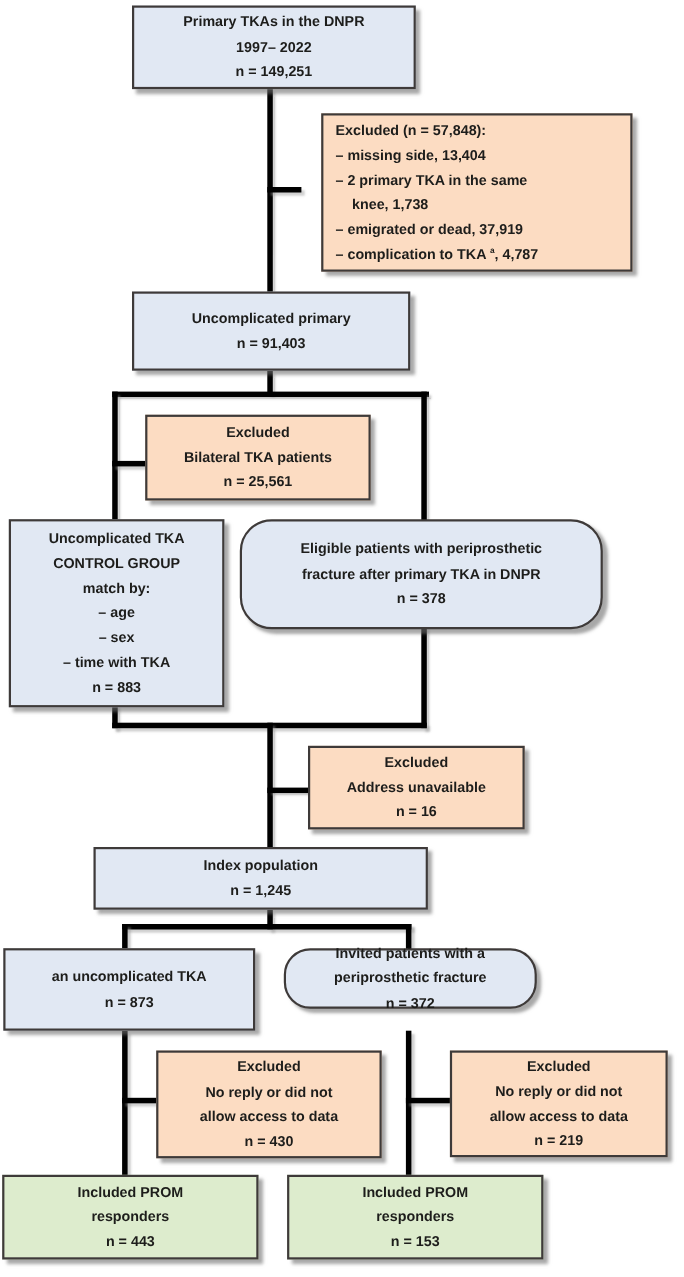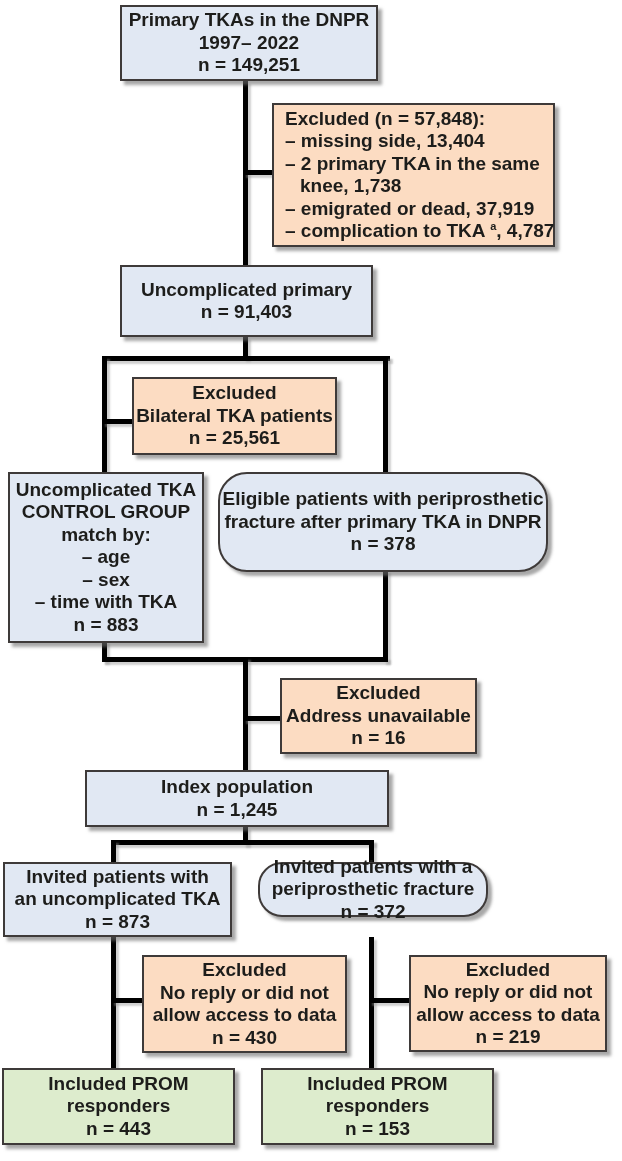--- a/index.html
+++ b/index.html
@@ -21,28 +21,28 @@
     overflow:hidden;
   }
   .node{
     position:absolute;
     box-sizing:border-box;
     border:2px solid var(--box-border);
     box-shadow:4px 4px 3px rgba(110,110,110,0.6);
     display:flex;flex-direction:column;
     justify-content:center;align-items:center;
     text-align:center;
-    font-size:19px;line-height:22.5px;
+    font-size:13px;line-height:22.5px;
     padding:3px 6px;
     z-index:2;
   }
   .pop{background:var(--population-fill);}
   .exc{background:var(--excluded-fill);}
   .inc{background:var(--included-fill);}
-  .exc-list{align-items:flex-start;text-align:left;padding:4px 6px 4px 11px;}
+  .exc-list{align-items:flex-start;text-align:left;padding:4px 6px 4px 11px;margin-left:20px;}
   .ln{white-space:nowrap;}
   .cont{padding-left:15px;}
   sup{font-size:0.58em;line-height:0;}
   .vline,.hline{
     position:absolute;background:var(--connector);
     box-shadow:3px 3px 2px rgba(150,150,150,0.45);
     z-index:1;
   }
   
   #box-primary{left:120px;top:5px;width:258px;height:76px;}
@@ -154,21 +154,20 @@
     <div class="ln">Address unavailable</div>
     <div class="ln">n = 16</div>
   </div>
 
   <div class="node pop" id="box-index">
     <div class="ln">Index population</div>
     <div class="ln">n = 1,245</div>
   </div>
 
   <div class="node pop" id="box-invited-left">
-    <div class="ln">Invited patients with</div>
     <div class="ln">an uncomplicated TKA</div>
     <div class="ln">n = 873</div>
   </div>
 
   <div class="node pop" id="box-invited-right">
     <div class="ln">Invited patients with a</div>
     <div class="ln">periprosthetic fracture</div>
     <div class="ln">n = 372</div>
   </div>
 

